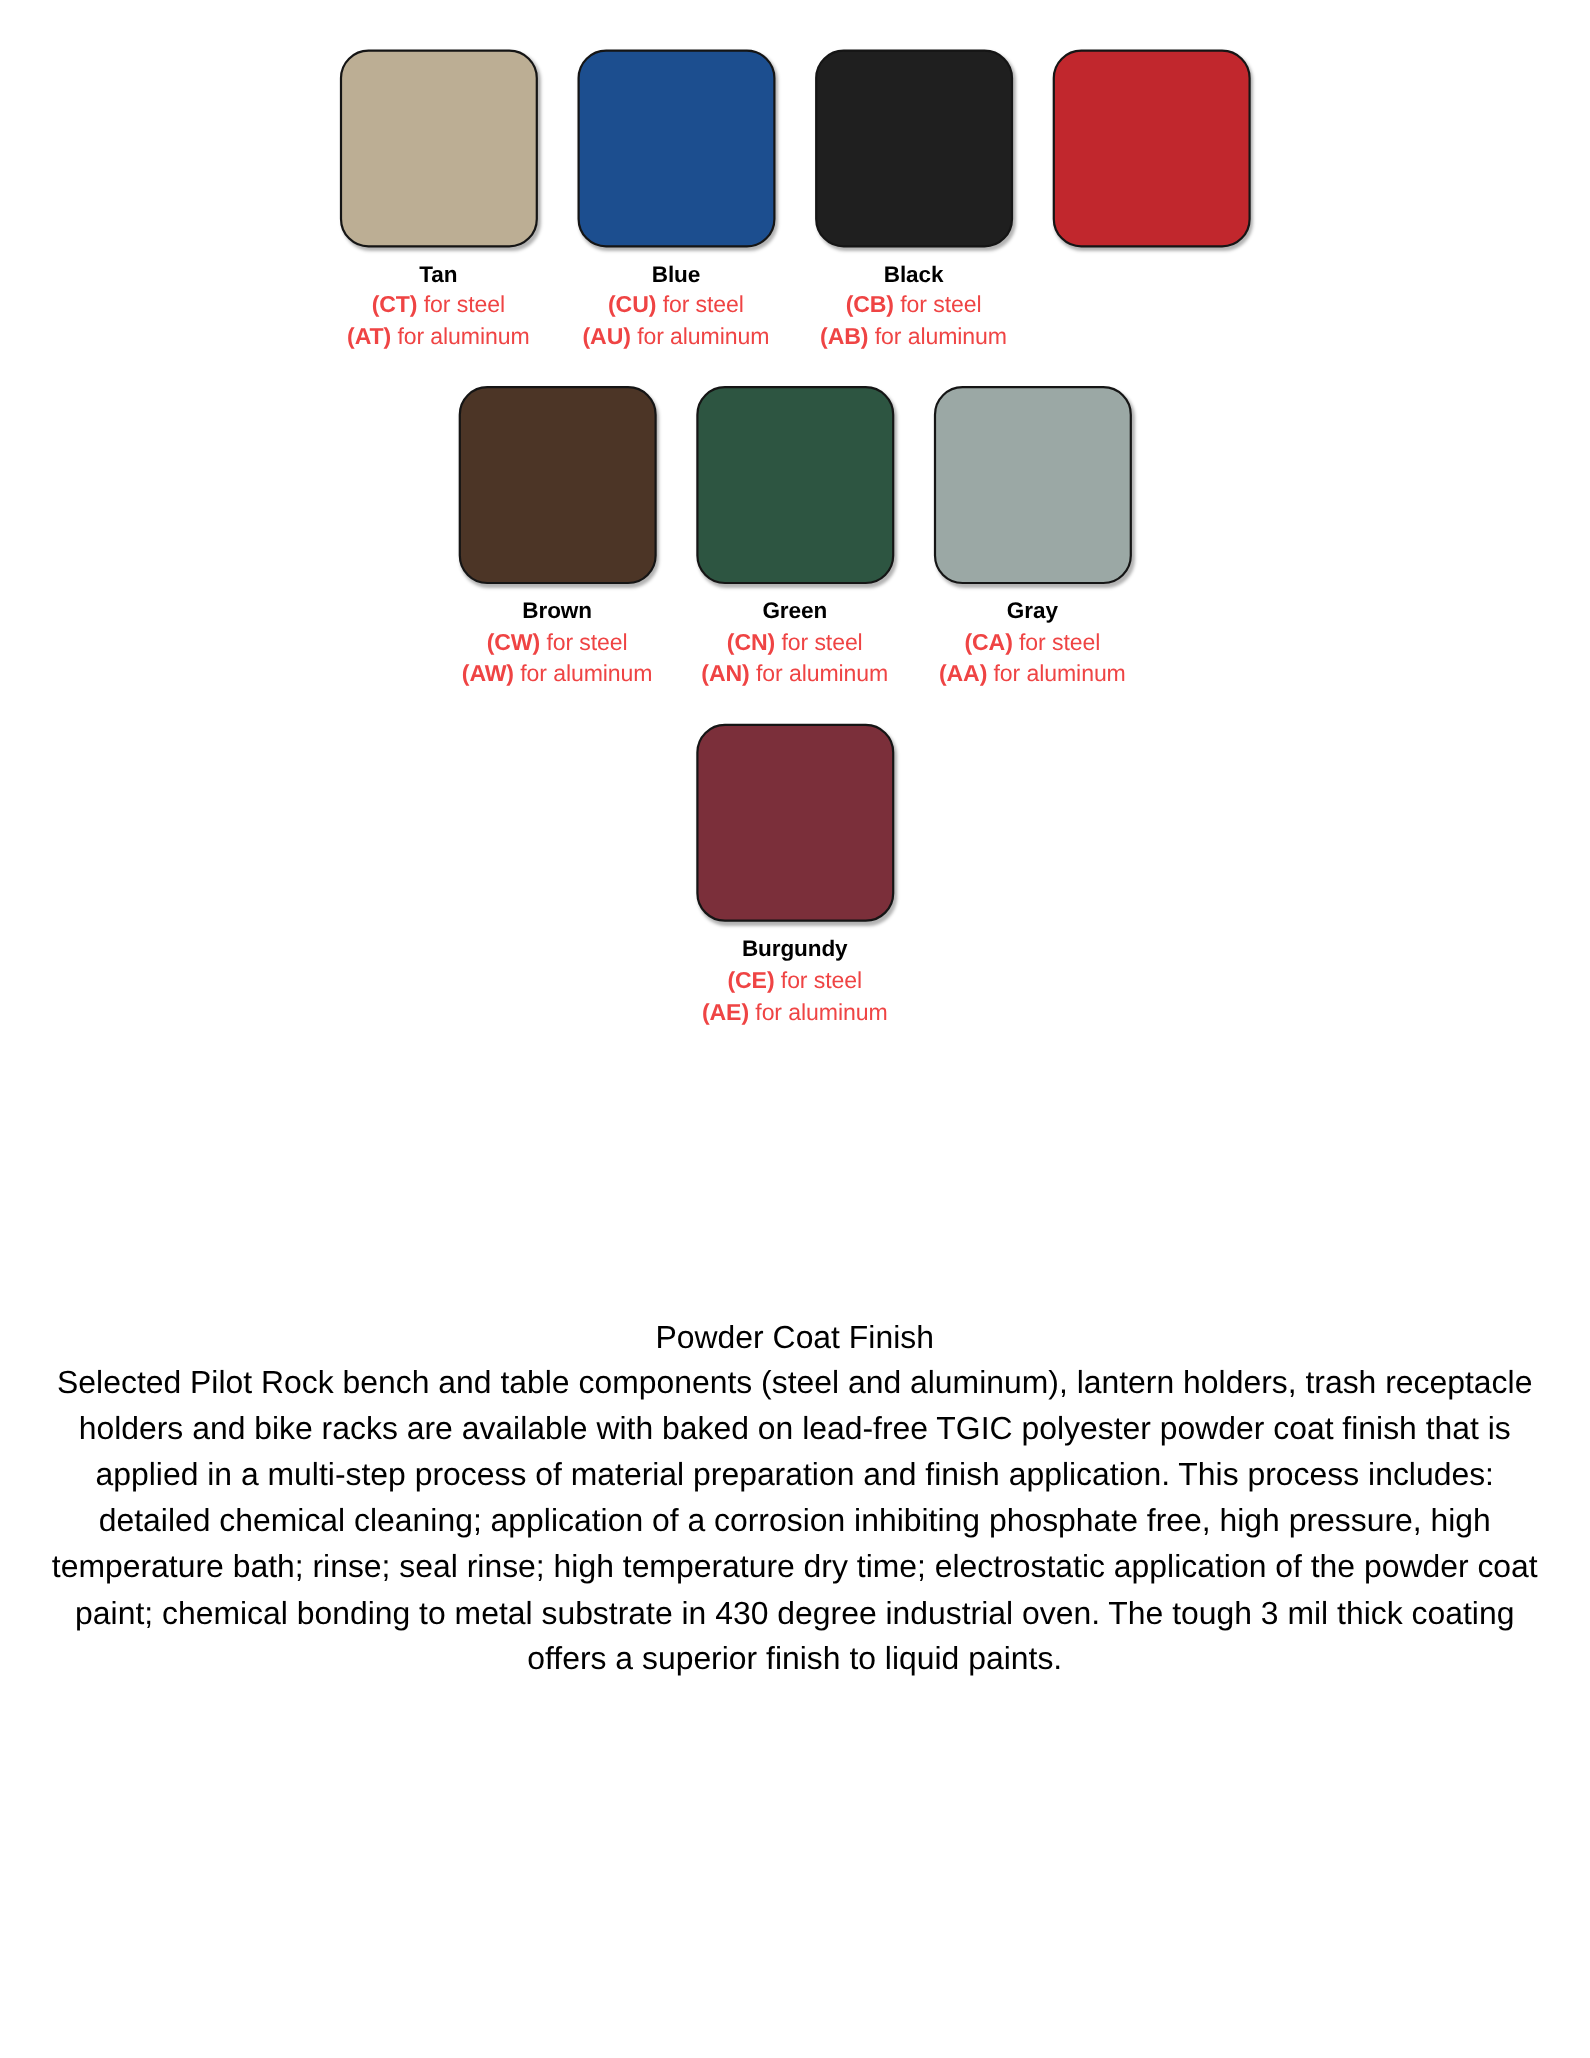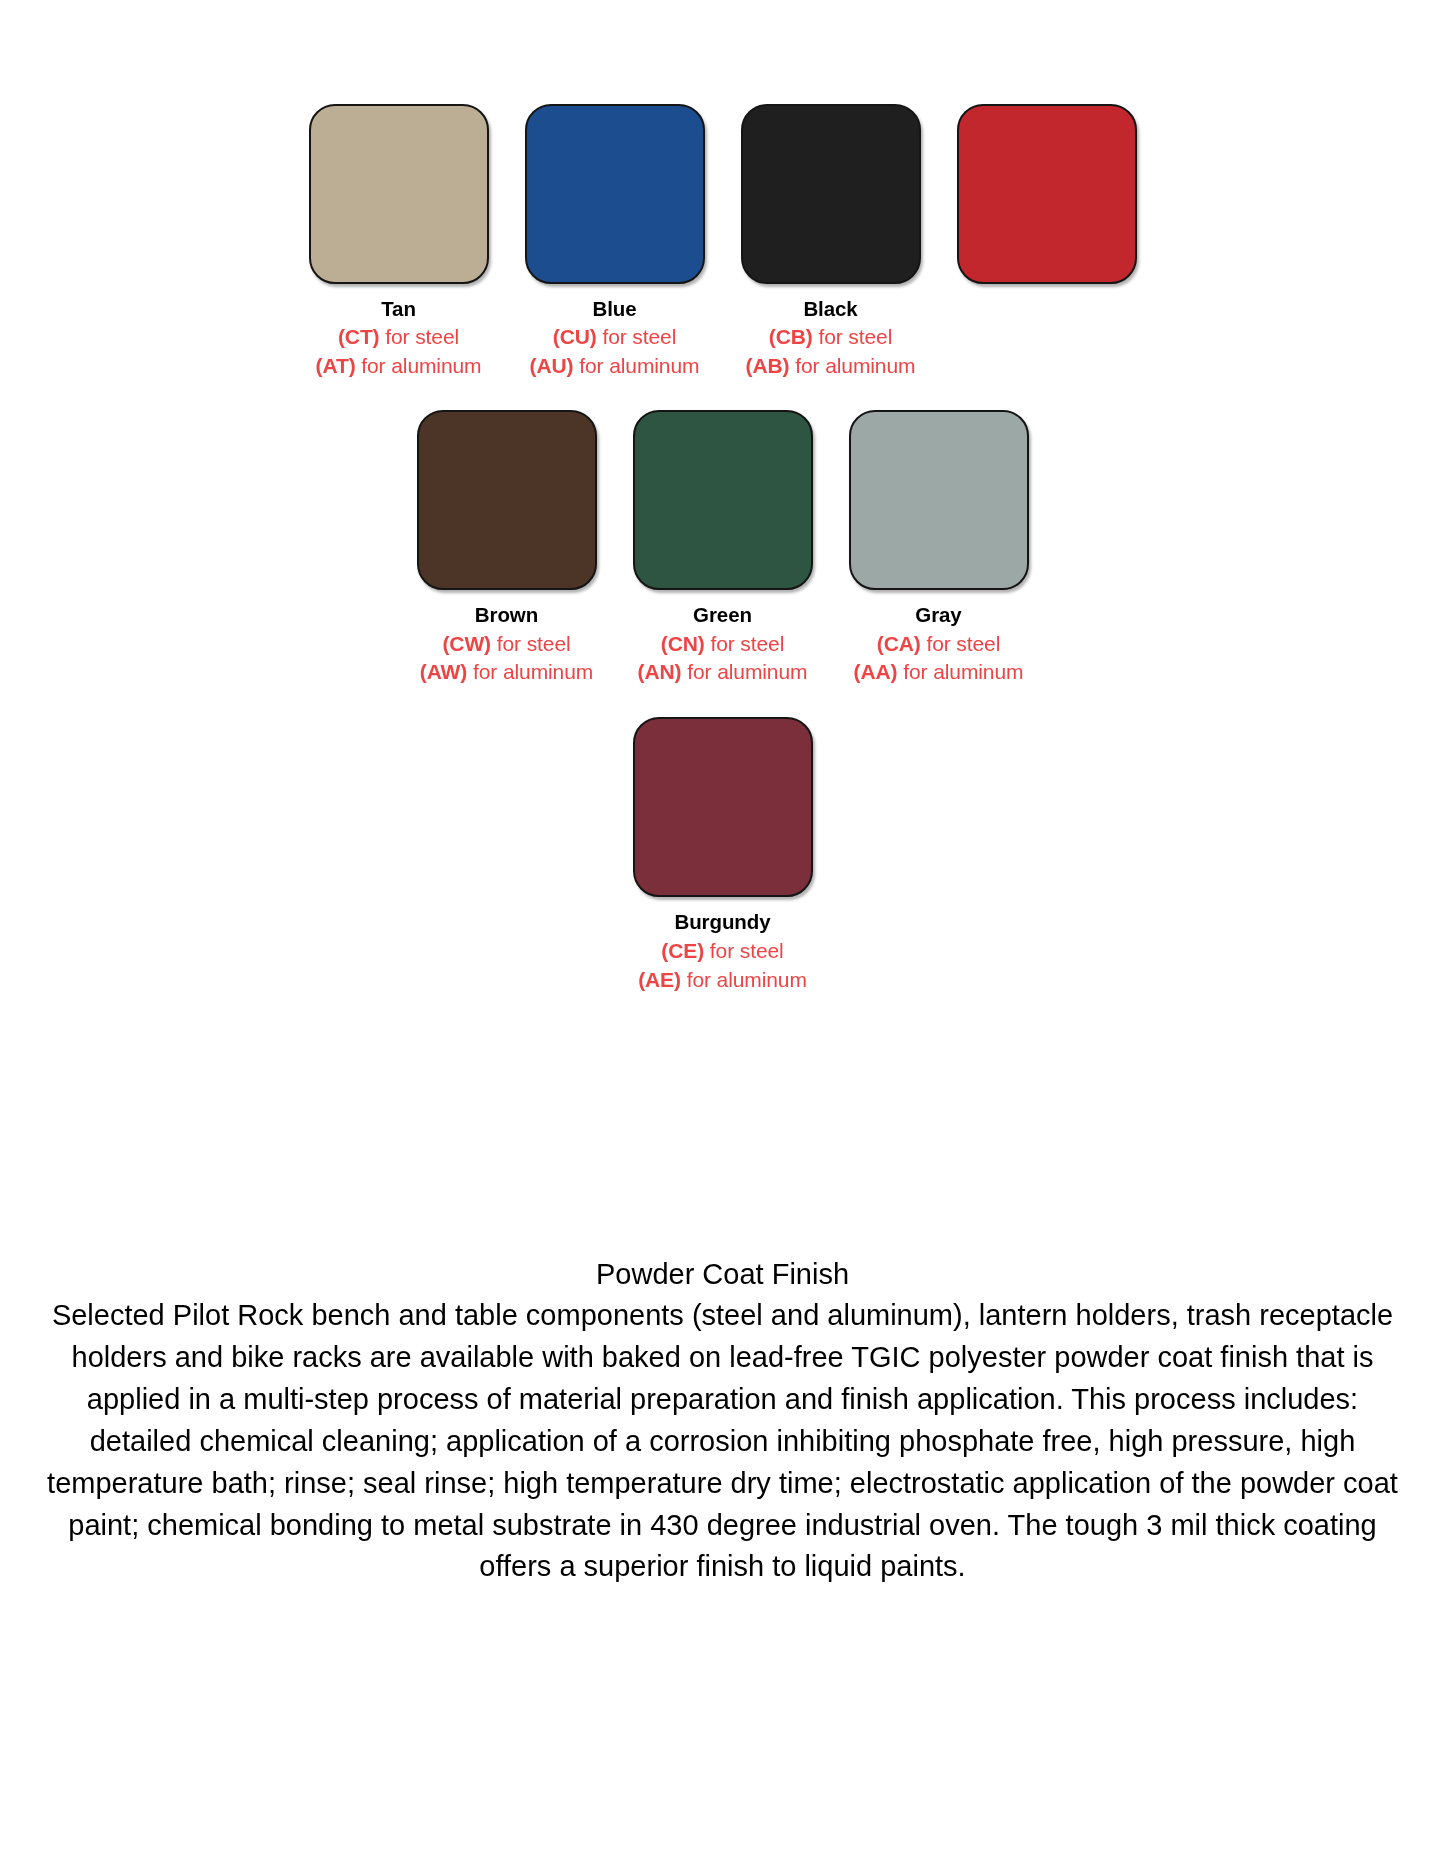--- a/index.html
+++ b/index.html
@@ -23,21 +23,21 @@
     top: 0;
     width: 1445px;
   }
 
   .swatch-row {
     display: flex;
     justify-content: center;
     align-items: flex-start;
   }
 
-  .swatch-row.row-1 { padding-top: 104px; }
+  .swatch-row.row-1 { padding-top: 45px; }
   .swatch-row.row-2 { padding-top: 29px; align-items: center; }
   .swatch-row.row-3 { padding-top: 30px; }
 
   .swatch-cell {
     width: 216px;
     display: flex;
     flex-direction: column;
     align-items: center;
   }
 
@@ -72,21 +72,21 @@
   }
 
   .swatch-line .code {
     font-weight: bold;
   }
 
   
   #description-panel {
     position: absolute;
     left: 0;
-    top: 1253px;
+    top: 1195px;
     width: 1445px;
     text-align: center;
   }
 
   #powder-coat-heading {
     font-size: 29px;
     line-height: 1.45;
     font-weight: normal;
     margin: 0;
   }

